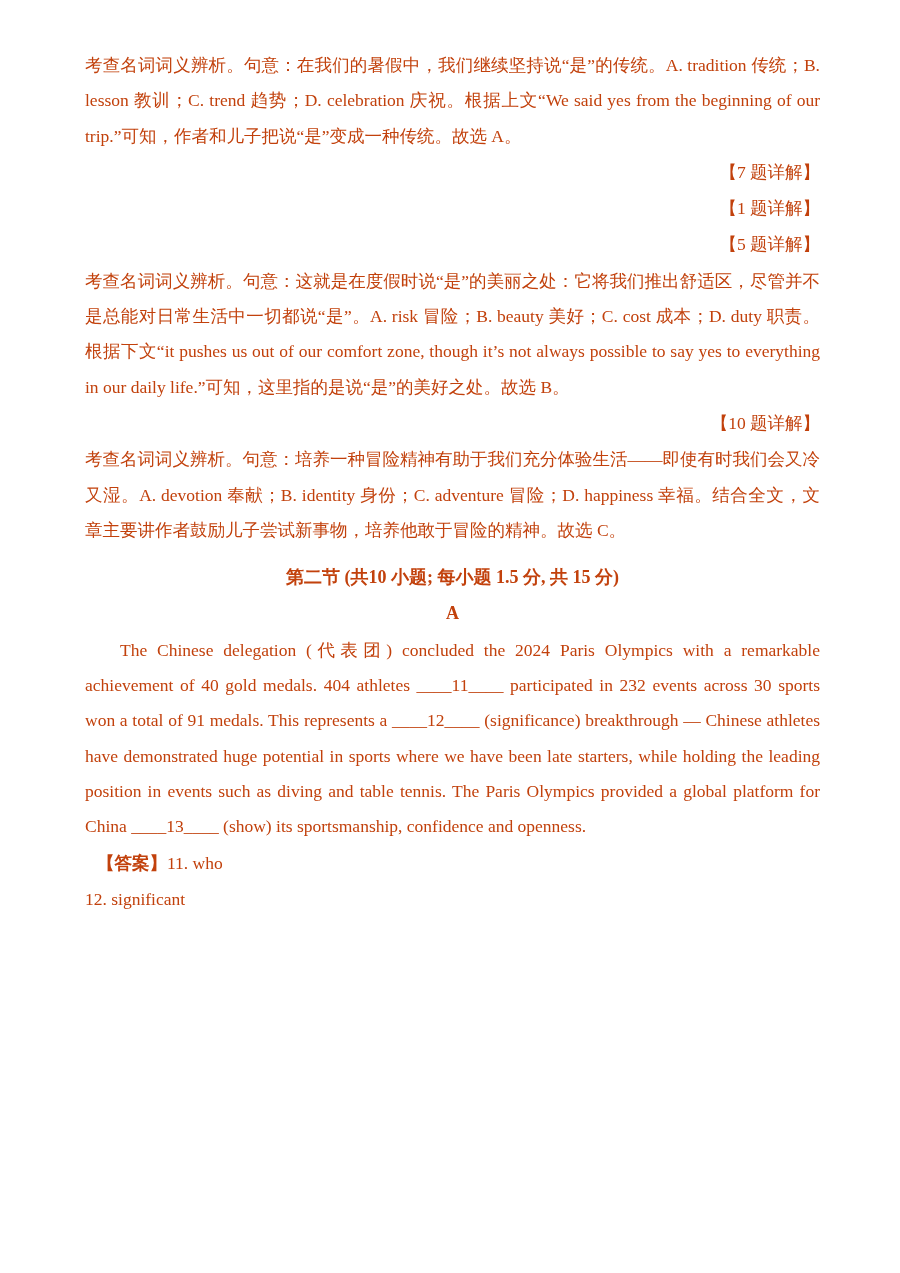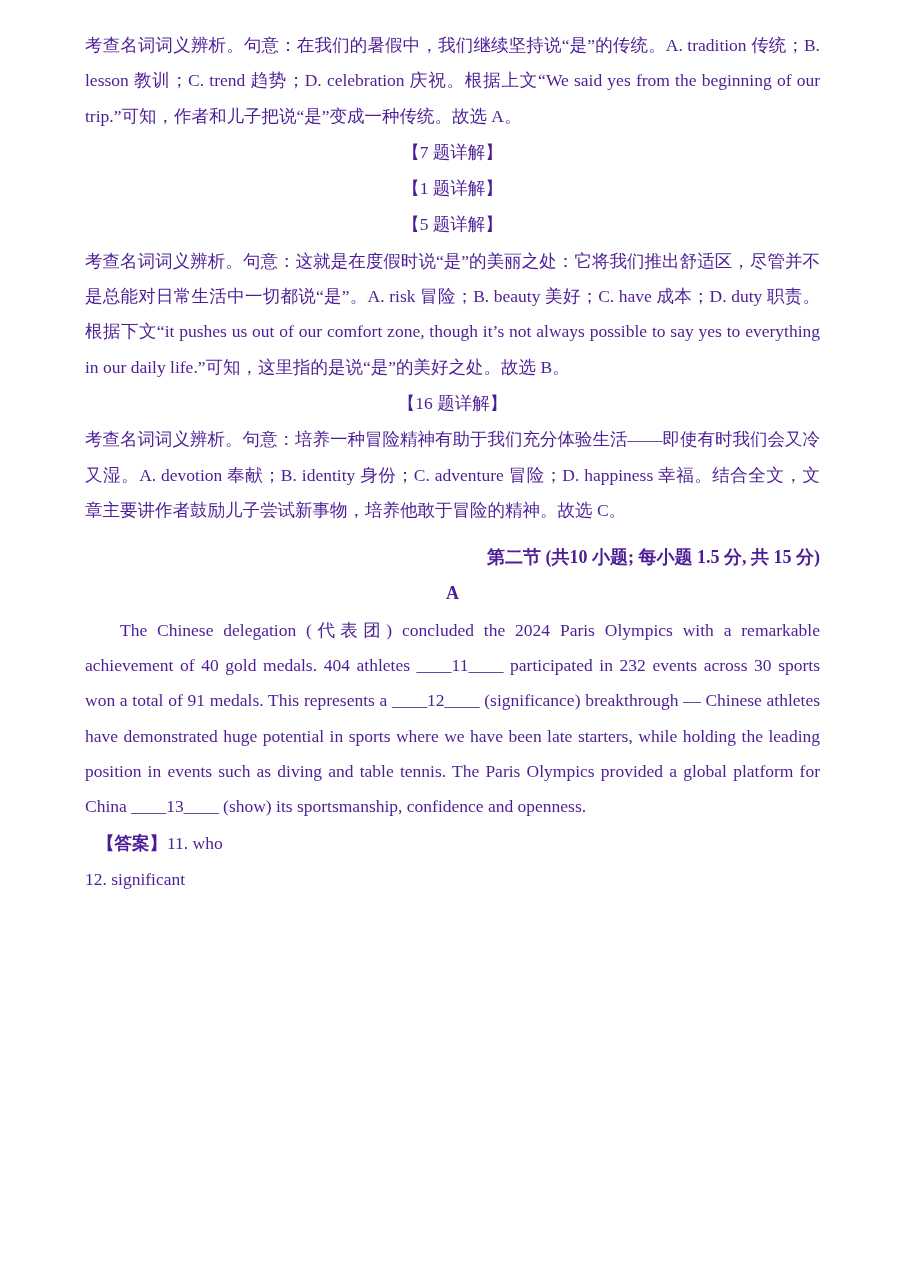--- a/index.html
+++ b/index.html
@@ -6,38 +6,38 @@
     margin: 0;
     padding: 0;
     background: #ffffff;
   }
   .page {
     position: relative;
     width: 900px;
     height: 1273px;
     box-sizing: border-box;
     background: #ffffff;
-    color: #4c1d95;
-    padding: 28px 80px 0 85px;
+    color: #c2410c;
+    padding: 48px 80px 0 85px;
     font-family: "Liberation Serif", "DejaVu Serif", serif;
     font-size: 17.5px;
     line-height: 35.3px;
     overflow: hidden;
   }
   .para {
     margin: 0 0 1px 0;
     text-align: justify;
   }
   .heading {
-    text-align: center;
+    text-align: right;
   }
   .section-title {
     font-weight: bold;
     font-size: 18px;
-    text-align: right;
+    text-align: center;
     margin-top: 12px;
   }
   .center-label {
     text-align: center;
     font-weight: bold;
     font-size: 18px;
   }
   .passage {
     text-indent: 2em;
   }
@@ -51,23 +51,23 @@
 
 <div class="page">
 
   <p class="para">考查名词词义辨析。句意：在我们的暑假中，我们继续坚持说“是”的传统。A. tradition 传统；B. lesson 教训；C. trend 趋势；D. celebration 庆祝。根据上文“We said yes from the beginning of our trip.”可知，作者和儿子把说“是”变成一种传统。故选 A。</p>
 
   <p class="para heading">【7 题详解】</p>
 
   <p class="para heading">【1 题详解】</p>
 
   <p class="para heading">【5 题详解】</p>
-  <p class="para">考查名词词义辨析。句意：这就是在度假时说“是”的美丽之处：它将我们推出舒适区，尽管并不是总能对日常生活中一切都说“是”。A. risk 冒险；B. beauty 美好；C. have 成本；D. duty 职责。根据下文“it pushes us out of our comfort zone, though it’s not always possible to say yes to everything in our daily life.”可知，这里指的是说“是”的美好之处。故选 B。</p>
+  <p class="para">考查名词词义辨析。句意：这就是在度假时说“是”的美丽之处：它将我们推出舒适区，尽管并不是总能对日常生活中一切都说“是”。A. risk 冒险；B. beauty 美好；C. cost 成本；D. duty 职责。根据下文“it pushes us out of our comfort zone, though it’s not always possible to say yes to everything in our daily life.”可知，这里指的是说“是”的美好之处。故选 B。</p>
 
-  <p class="para heading">【16 题详解】</p>
+  <p class="para heading">【10 题详解】</p>
   <p class="para">考查名词词义辨析。句意：培养一种冒险精神有助于我们充分体验生活——即使有时我们会又冷又湿。A. devotion 奉献；B. identity 身份；C. adventure 冒险；D. happiness 幸福。结合全文，文章主要讲作者鼓励儿子尝试新事物，培养他敢于冒险的精神。故选 C。</p>
 
   <p class="para section-title">第二节 (共10 小题; 每小题 1.5 分, 共 15 分)</p>
 
   <p class="para center-label">A</p>
 
 
   <p class="para passage">The Chinese delegation (代表团) concluded the 2024 Paris Olympics with a remarkable achievement of 40 gold medals. 404 athletes ____11____ participated in 232 events across 30 sports won a total of 91 medals. This represents a ____12____ (significance) breakthrough — Chinese athletes have demonstrated huge potential in sports where we have been late starters, while holding the leading position in events such as diving and table tennis. The Paris Olympics provided a global platform for China ____13____ (show) its sportsmanship, confidence and openness.</p>
 
   <p class="para"><span class="bold">【答案】</span><span>11. who</span></p>

